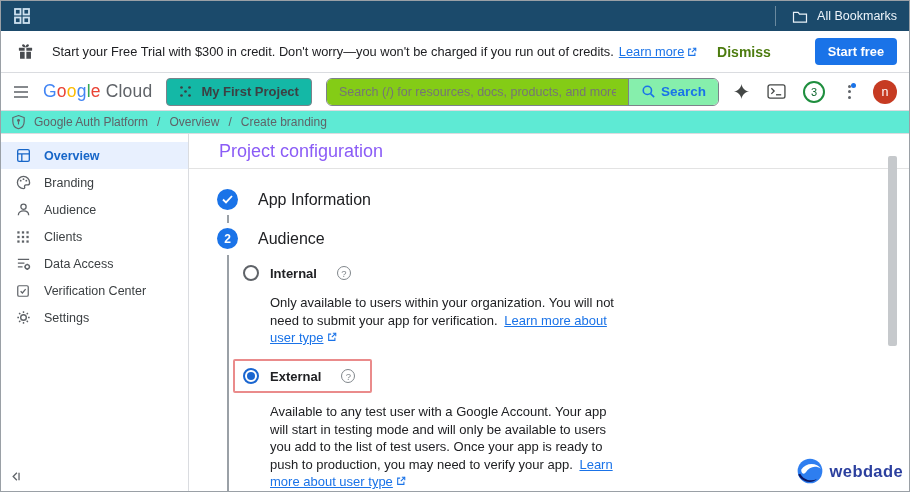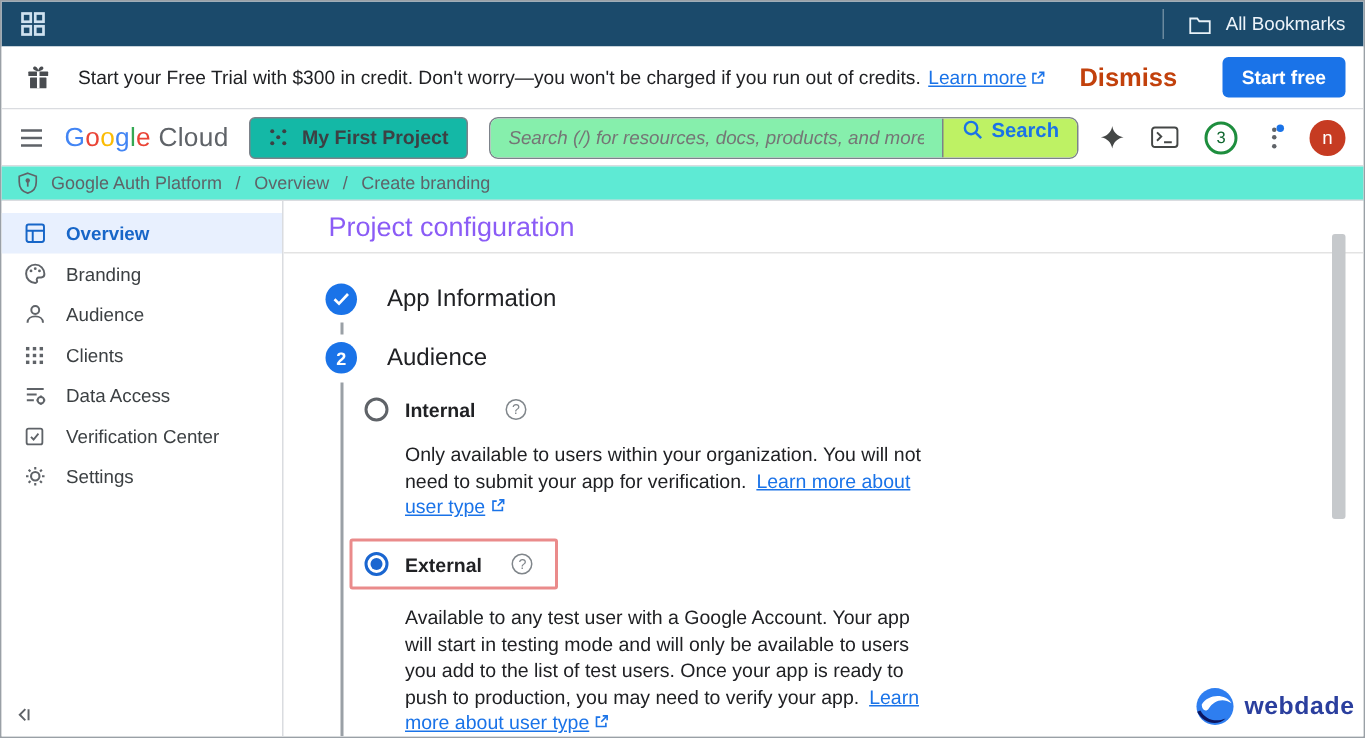--- a/index.html
+++ b/index.html
@@ -14,35 +14,35 @@
   .topbar{height:30px;flex:0 0 30px;background:#1b4a6b;display:flex;align-items:center;padding:0 12px;}
   .bookmarks-btn{margin-left:auto;display:flex;align-items:center;gap:9px;color:#edf4fa;font-size:12.5px;
     border-left:1px solid rgba(255,255,255,.35);padding-left:16px;height:20px;cursor:pointer;}
   
   .banner{height:42px;flex:0 0 42px;background:#fff;border-bottom:1px solid #dadce0;
     display:flex;align-items:center;padding:0 12px 0 16px;}
   .gift-icon{margin-right:18px;display:flex;}
   .banner-text{font-size:12.8px;color:#202124;}
   .learn-link{color:#1a73e8;text-decoration:underline;font-size:12.8px;margin-left:5px;
     display:inline-flex;align-items:center;gap:3px;cursor:pointer;}
-  .dismiss-btn{margin-left:auto;margin-right:30px;font-size:17px;font-weight:700;color:#c2410c;cursor:pointer;}
+  .dismiss-btn{margin-left:auto;margin-right:44px;font-size:14px;font-weight:700;color:#4d7c0f;cursor:pointer;}
   .start-free-btn{background:#1a73e8;color:#fff;border:none;border-radius:4px;padding:6px 13px;
     font-size:12.8px;font-weight:700;font-family:inherit;cursor:pointer;}
   
   .appbar{height:38px;flex:0 0 38px;background:#fff;border-bottom:1px solid #dadce0;
     display:flex;align-items:center;padding:0 12px;gap:14px;}
   .hamburger{display:flex;cursor:pointer;}
   .logo{display:flex;align-items:baseline;font-size:17.5px;letter-spacing:.2px;white-space:nowrap;}
   .lg-b{color:#4285f4}.lg-r{color:#ea4335}.lg-y{color:#fbbc04}.lg-g{color:#34a853}
   .logo-cloud{color:#5f6368;margin-left:5px;}
   .project-btn{display:flex;align-items:center;gap:9px;height:28px;padding:0 12px;border:1px solid #7c828a;
     border-radius:4px;background:#14b8a6;font-size:13px;font-weight:700;color:#3c4043;font-family:inherit;cursor:pointer;white-space:nowrap;}
   .search-wrap{display:flex;height:28px;border:1px solid #7c828a;border-radius:6px;overflow:hidden;width:448px;flex:0 1 448px;}
-  .search-input{flex:1;min-width:0;border:none;background:#86efac;padding:0 12px;font-size:12.5px;color:#3c4043;outline:none;font-family:inherit;font-style:italic;}
-  .search-btn{display:flex;gap:5px;background:#bef264;border:none;border-left:1px solid #7c828a;
+  .search-input{flex:1;min-width:0;border:none;background:#84cc16;padding:0 12px;font-size:12.5px;color:#3c4043;outline:none;font-family:inherit;}
+  .search-btn{display:flex;align-items:center;gap:5px;background:#86efac;border:none;border-left:1px solid #7c828a;
     padding:0 12px;color:#1a73e8;font-size:13.5px;font-weight:700;font-family:inherit;cursor:pointer;}
   .appbar-icons{display:flex;align-items:center;gap:17px;margin-left:auto;}
   .icon-btn{display:flex;align-items:center;justify-content:center;cursor:pointer;background:none;border:none;padding:0;}
   .count-badge{width:22px;height:22px;border-radius:50%;border:2px solid #1e8e3e;color:#0d652d;
     font-size:11px;display:flex;align-items:center;justify-content:center;}
   .kebab{position:relative;width:14px;height:18px;display:flex;flex-direction:column;align-items:center;justify-content:center;gap:2.5px;cursor:pointer;}
   .kebab i{width:3px;height:3px;border-radius:50%;background:#5f6368;}
   .kebab .notif-dot{position:absolute;top:0;right:0;width:5px;height:5px;border-radius:50%;background:#1a73e8;}
   .avatar{width:24px;height:24px;border-radius:50%;background:#c63b22;color:#fff;font-size:12.5px;
     display:flex;align-items:center;justify-content:center;cursor:pointer;}

